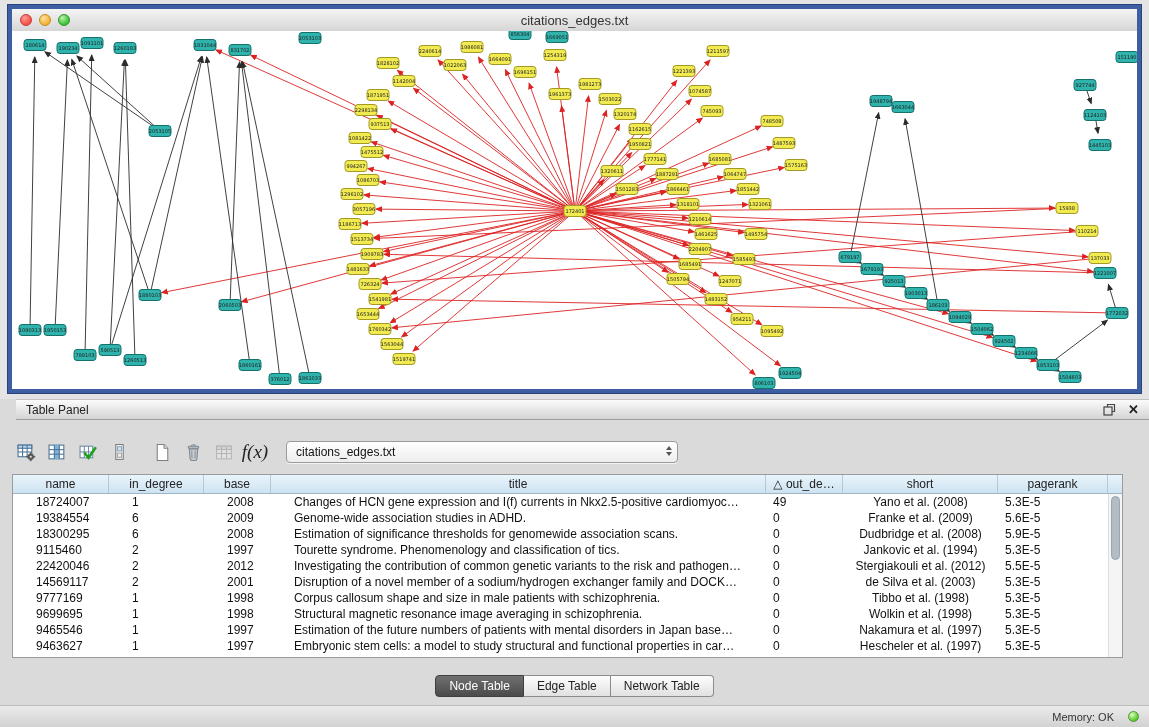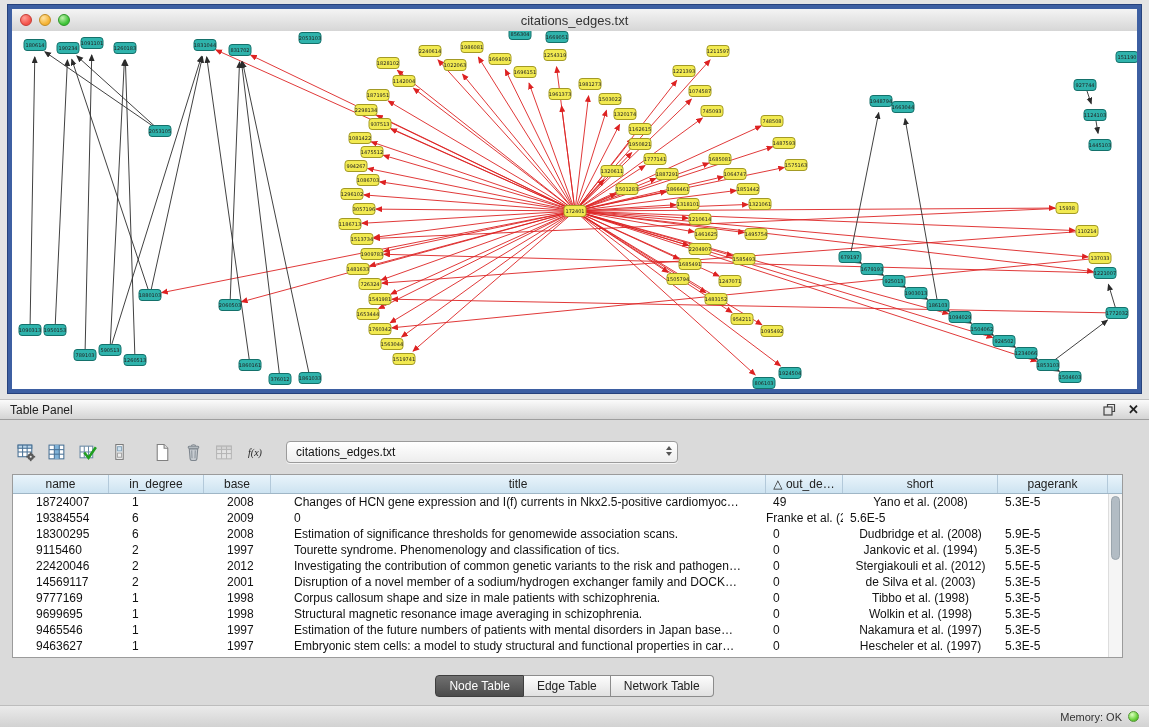--- a/index.html
+++ b/index.html
@@ -26,33 +26,33 @@
   .light.green{background:radial-gradient(circle at 35% 30%,#c0f0ae,#3ec437 65%);border:1px solid #2c9427;}
   .wtitle{flex:1;text-align:center;font-size:13px;color:#333;}
   .graph-area{position:absolute;left:0;right:0;top:22px;bottom:0;background:#ffffff;overflow:hidden;}
   .graph-area svg{display:block;width:100%;height:100%;}
 
   
   #table-panel{position:absolute;left:0;top:399px;width:1149px;bottom:0;background:#dadada;}
   .panel-header{
     height:21px;background:linear-gradient(#fbfbfb,#d4d4d4);
     border-top:1px solid #c2c2c2;border-bottom:1px solid #9e9e9e;
-    display:flex;align-items:center;padding:0 10px;box-sizing:border-box;
+    display:flex;align-items:center;padding:0 10px;box-sizing:border-box;margin-left:16px;
   }
   .panel-title{font-size:12px;color:#222;}
   .panel-header-icons{margin-left:auto;display:flex;gap:12px;align-items:center;}
   .ph-btn{background:none;border:none;padding:0;margin:0;display:flex;align-items:center;cursor:default;}
   .close-glyph{font-size:13px;font-weight:bold;color:#222;line-height:1;}
   .panel-body{position:absolute;left:0;right:0;top:22px;bottom:22px;background:#dadada;}
 
   .toolbar{display:flex;align-items:center;padding:16px 0 0 12px;height:30px;}
   .tool-btn{width:28px;height:26px;background:none;border:none;display:flex;align-items:center;justify-content:center;margin-right:3px;padding:0;}
   .tool-btn svg{display:block;}
   .tool-sep{width:12px;}
-  .fx-label{font-family:"Liberation Serif",serif;font-style:italic;font-size:10px;color:#222;}
+  .fx-label{font-family:"Liberation Serif",serif;font-style:italic;font-size:19px;color:#222;}
   .combo{
     margin-left:14px;width:392px;height:22px;box-sizing:border-box;
     border:1px solid #9b9b9b;border-radius:4px;
     background:linear-gradient(#ffffff,#ededed);
     display:flex;align-items:center;padding-left:9px;font-size:12px;color:#111;
     position:relative;box-shadow:0 1px 0 rgba(255,255,255,.7);
   }
   .combo-arrows{position:absolute;right:5px;top:4px;display:flex;flex-direction:column;gap:2px;align-items:center;}
   .arr-up{width:0;height:0;border-left:3.5px solid transparent;border-right:3.5px solid transparent;border-bottom:4.5px solid #555;}
   .arr-down{width:0;height:0;border-left:3.5px solid transparent;border-right:3.5px solid transparent;border-top:4.5px solid #555;}
@@ -86,21 +86,21 @@
     height:20px;padding:0 13px;font-size:12px;display:flex;align-items:center;
     background:linear-gradient(#fdfdfd,#e1e1e1);border:1px solid #8c8c8c;border-left:none;color:#222;
   }
   .tab:first-child{border-left:1px solid #8c8c8c;border-radius:4px 0 0 4px;}
   .tab:last-child{border-radius:0 4px 4px 0;}
   .tab.selected{background:linear-gradient(#707070,#4b4b4b);color:#fff;border-color:#3e3e3e;}
 
   .statusbar{
     position:absolute;left:0;right:0;bottom:0;height:22px;
     background:linear-gradient(#ebebeb,#d2d2d2);border-top:1px solid #bdbdbd;
-    display:flex;align-items:center;justify-content:flex-end;gap:6px;
+    display:flex;align-items:center;justify-content:flex-end;gap:14px;
     padding-right:10px;font-size:11px;color:#333;box-sizing:border-box;
   }
   .mem-dot{
     width:11px;height:11px;border-radius:50%;
     background:radial-gradient(circle at 35% 30%,#dcffc0,#6bd23c 60%,#3f9e1f);
     border:1px solid #559637;box-sizing:border-box;
   }
 </style>
 </head>
 <body>
@@ -782,20 +782,21 @@
               <div class="td">2008</div>
               <div class="td">Changes of HCN gene expression and I(f) currents in Nkx2.5-positive cardiomyoc…</div>
               <div class="td">49</div>
               <div class="td center">Yano et al. (2008)</div>
               <div class="td">5.3E-5</div>
             </div>
             <div class="trow">
               <div class="td">19384554</div>
               <div class="td">6</div>
               <div class="td">2009</div>
+              <div class="td">Genome-wide association studies in ADHD.</div>
               <div class="td">0</div>
               <div class="td center">Franke et al. (2009)</div>
               <div class="td">5.6E-5</div>
             </div>
             <div class="trow">
               <div class="td">18300295</div>
               <div class="td">6</div>
               <div class="td">2008</div>
               <div class="td">Estimation of significance thresholds for genomewide association scans.</div>
               <div class="td">0</div>

